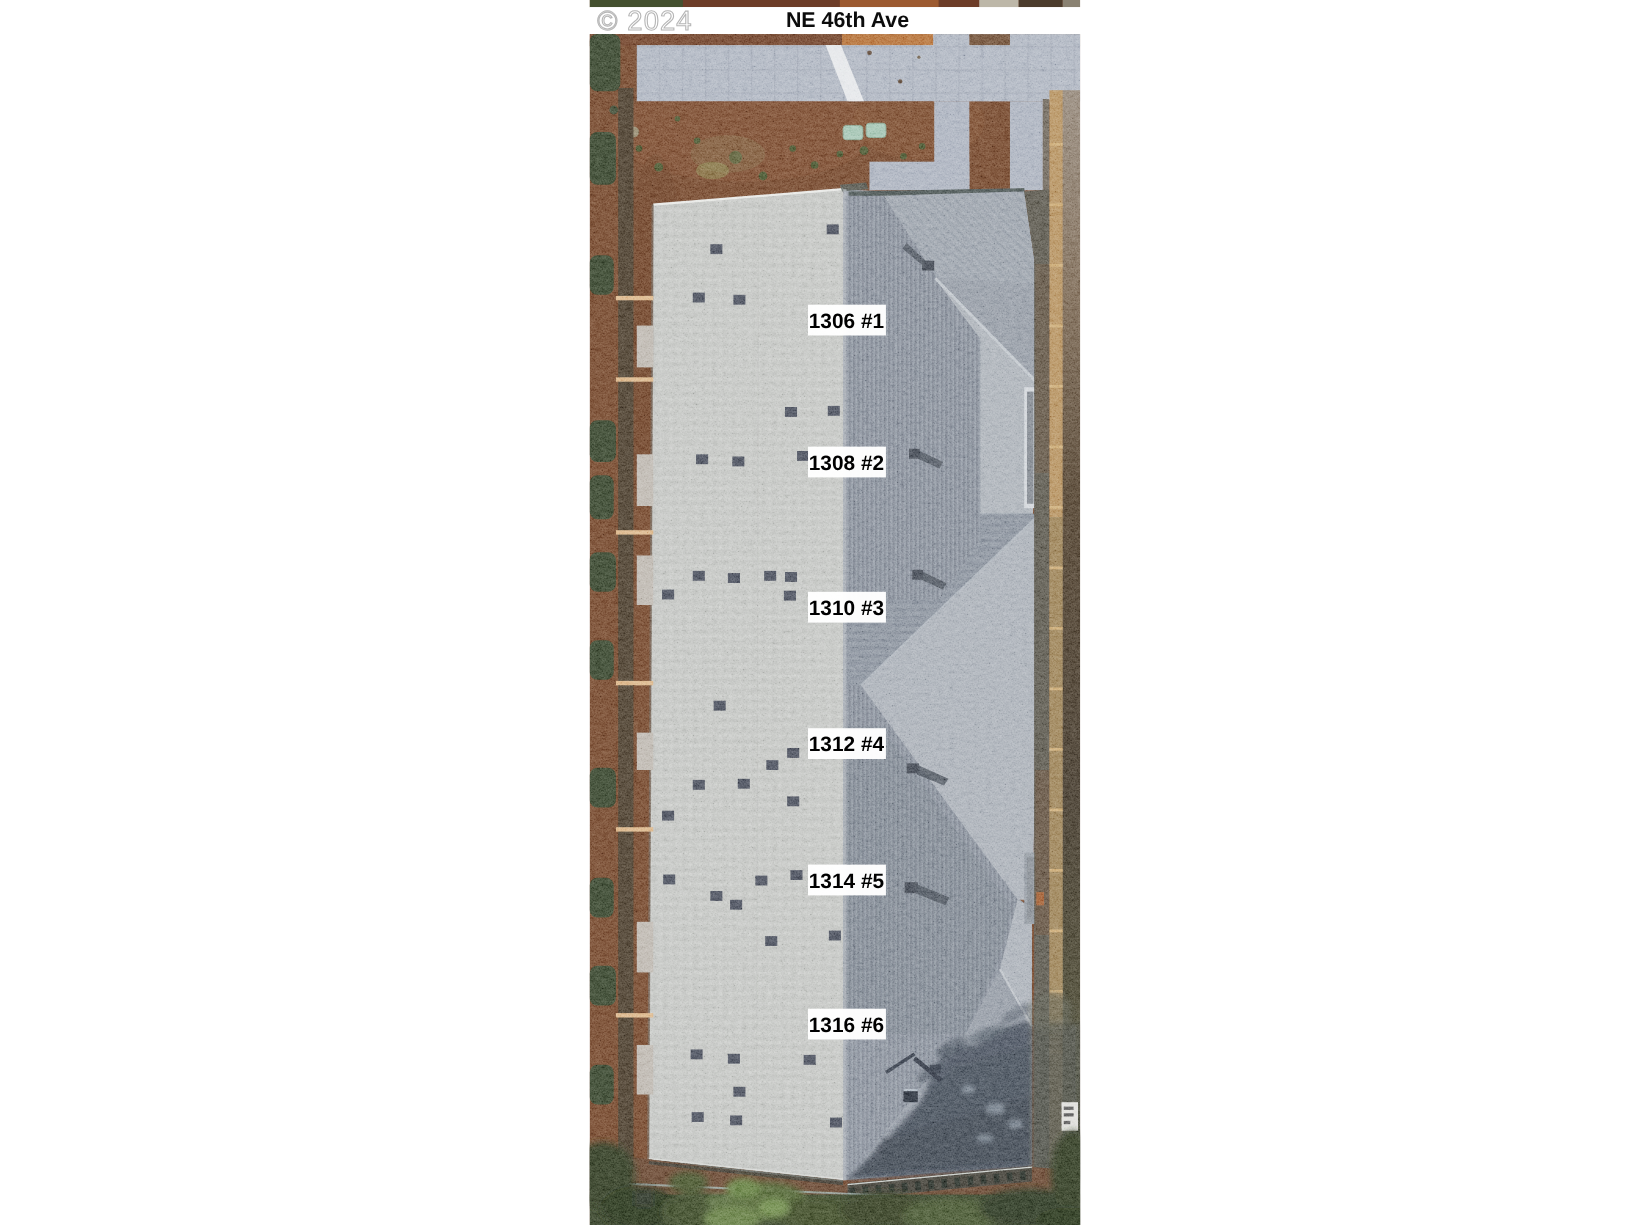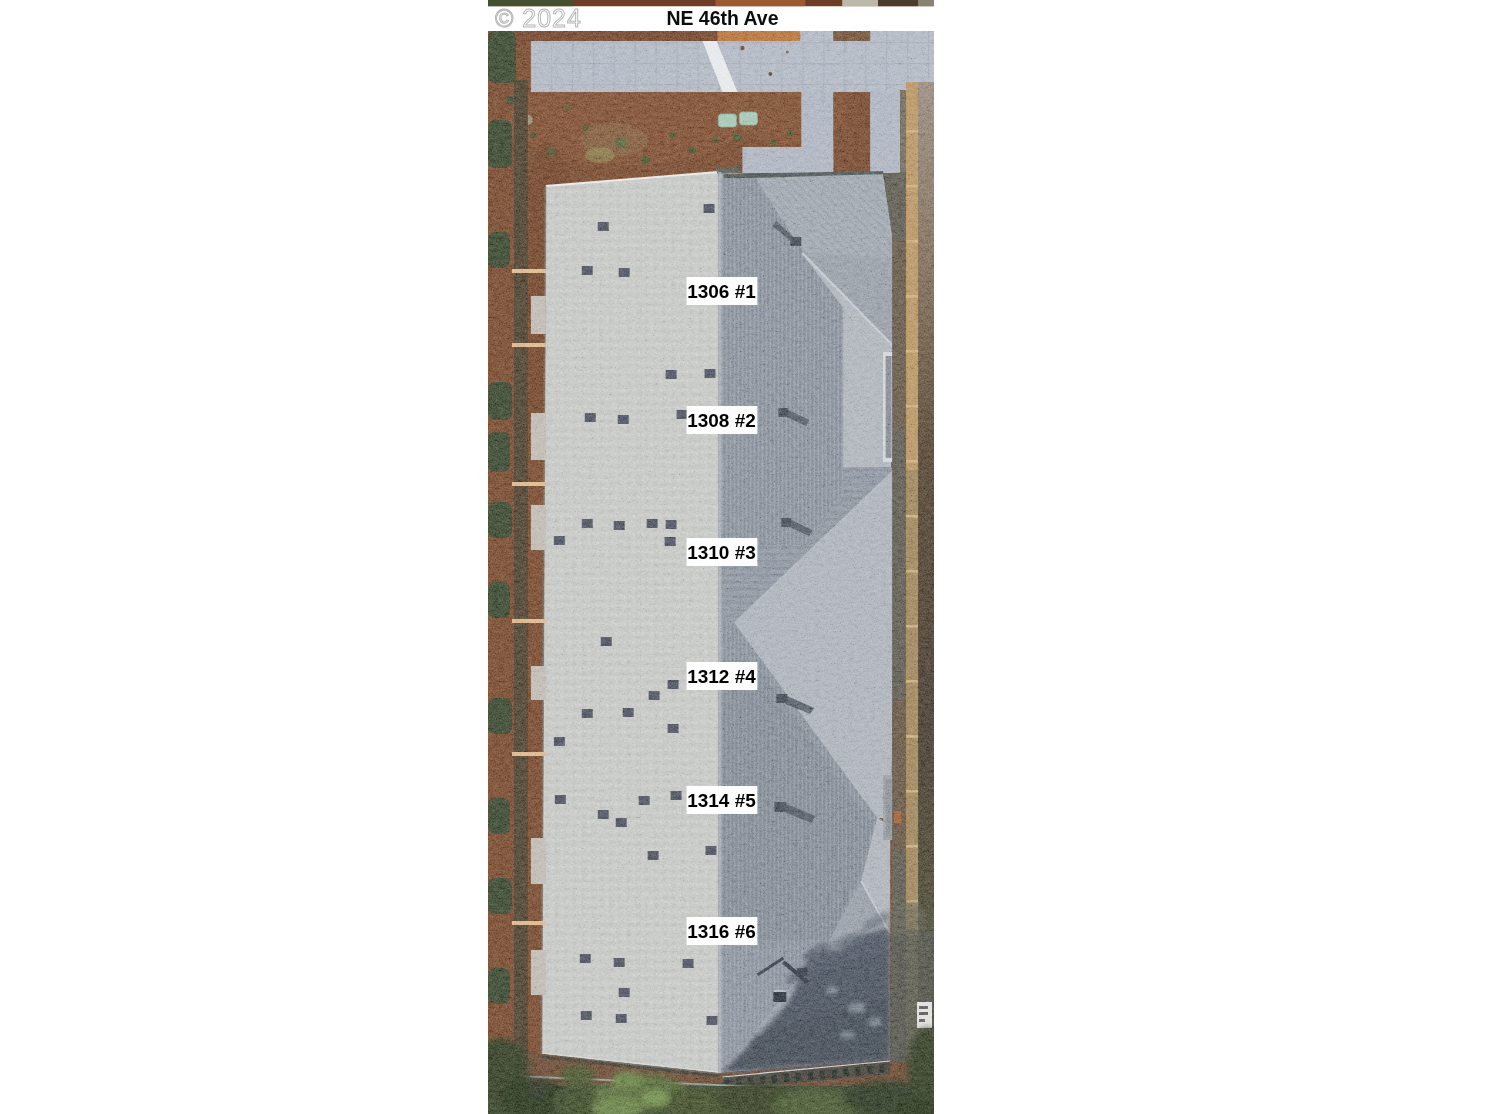--- a/index.html
+++ b/index.html
@@ -1,17 +1,17 @@
 <!DOCTYPE html>
 <html><head>
 <meta charset="utf-8">
 <style>
   html,body{margin:0;padding:0;background:#ffffff;}
   body{width:1485px;height:1114px;position:relative;font-family:"Liberation Sans",sans-serif;overflow:hidden;}
-  .photo{position:absolute;left:488px;top:0;width:476px;height:1114px;text-decoration:underline;}
+  .photo{position:absolute;left:536px;top:0;width:476px;height:1114px;text-decoration:underline;}
 </style>
 </head>
 <body>
 <div class="photo">
 <svg width="446" height="1114" preserveAspectRatio="none" viewBox="0 0 447 1114">
 <defs>
   <filter id="grain" x="0%" y="0%" width="100%" height="100%">
     <feTurbulence type="fractalNoise" baseFrequency="0.7" numOctaves="2" seed="7"></feTurbulence>
     <feColorMatrix type="matrix" values="1.4 0 0 0 -0.2  1.4 0 0 0 -0.2  1.4 0 0 0 -0.2  0 0 0 0 1"></feColorMatrix>
   </filter>

